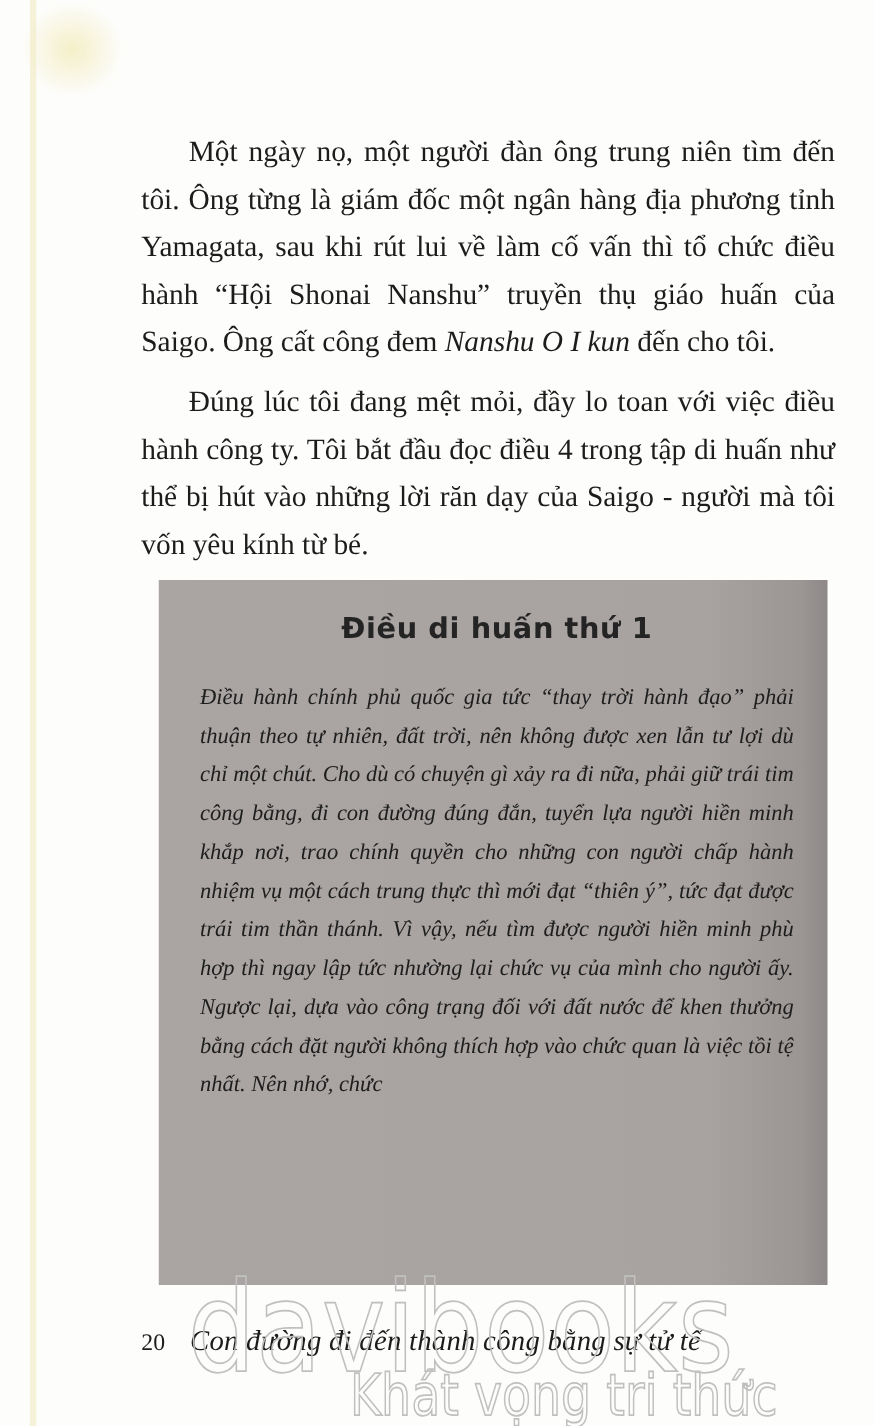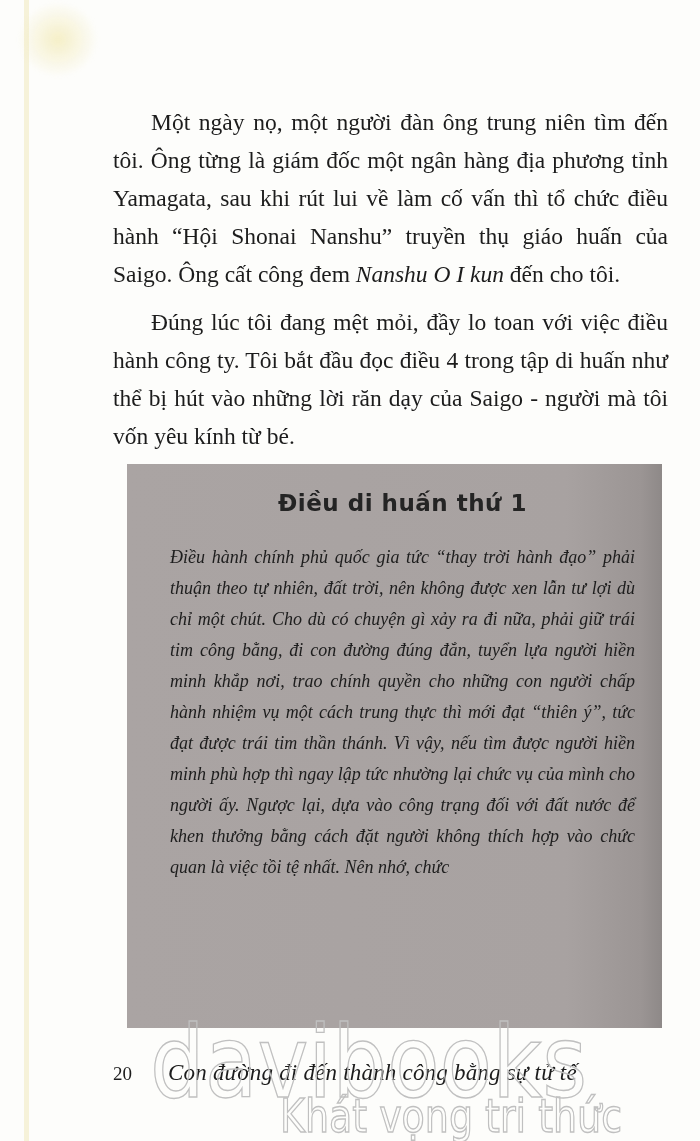--- a/index.html
+++ b/index.html
@@ -32,37 +32,37 @@
     font-size: 23.5px; line-height: 38px;
     text-align: justify; text-indent: 38px;
     margin: 0 0 10px 0;
   }
   .italic { font-style: italic; }
 
   .quote-box {
     position: absolute; left: 127px; top: 464px;
     width: 535px; height: 564px;
     box-sizing: border-box;
-    padding: 26px 24px 0 40px;
+    padding: 26px 24px 0 30px;
     background: linear-gradient(90deg, #aaa4a3 0%, #a8a2a1 82%, #9b9594 96%, #8e8988 100%);
   }
   .quote-title {
     font-family: "DejaVu Sans", "Liberation Sans", sans-serif;
     font-weight: bold; font-size: 23px; letter-spacing: .5px;
     text-align: center; color: #242424;
     margin: 0 0 26px 0;
   }
   .quote-body {
     font-size: 18px; font-style: italic; line-height: 31px;
     text-align: justify; color: #1d1d1d; margin: 3px;
   }
 
   .footer {
     position: absolute; left: 113px; top: 1060px; width: 560px;
-    display: flex; align-items: baseline; gap: 36px;
+    display: flex; align-items: baseline; gap: 20px;
   }
   .footer-page { font-size: 19px; }
   .footer-title { font-size: 23px; font-style: italic; letter-spacing: .2px; }
 
   .watermark {
     position: absolute; left: 0; top: 1000px;
     width: 700px; height: 141px;
     z-index: 5; pointer-events: none;
   }
   .watermark text {

